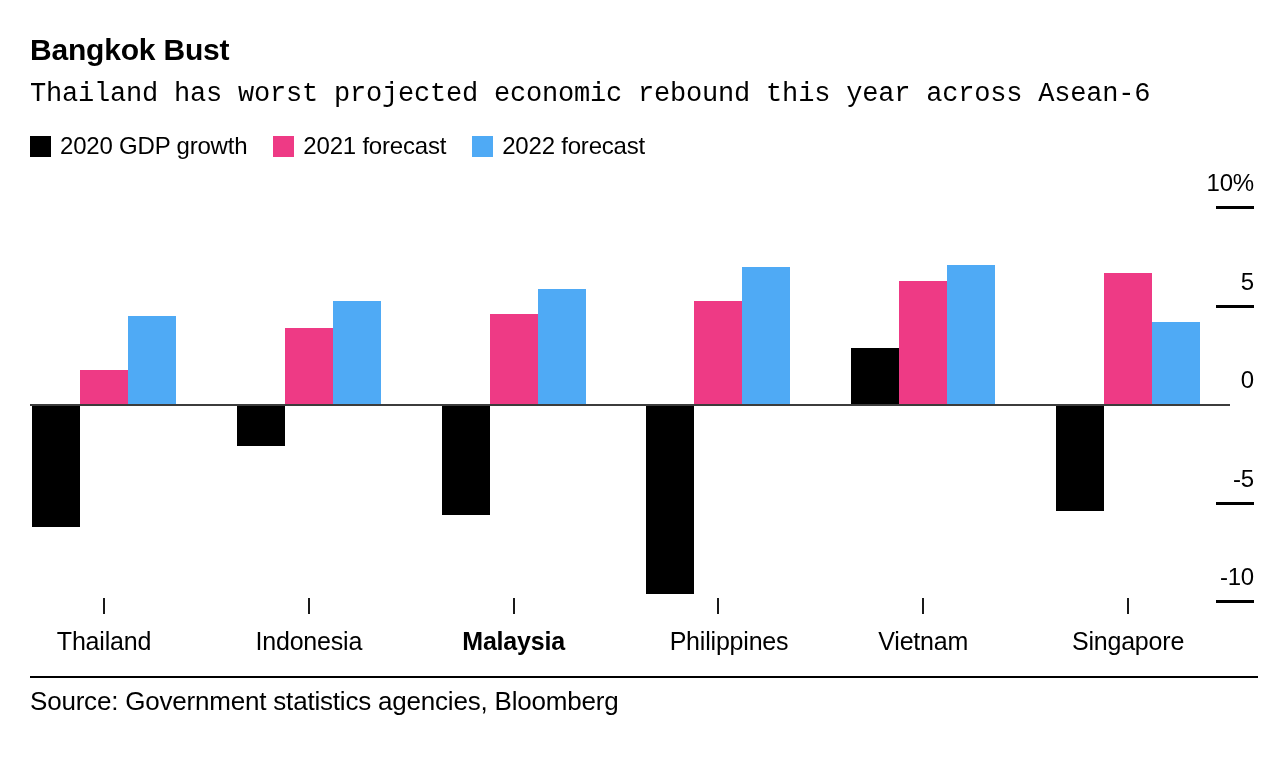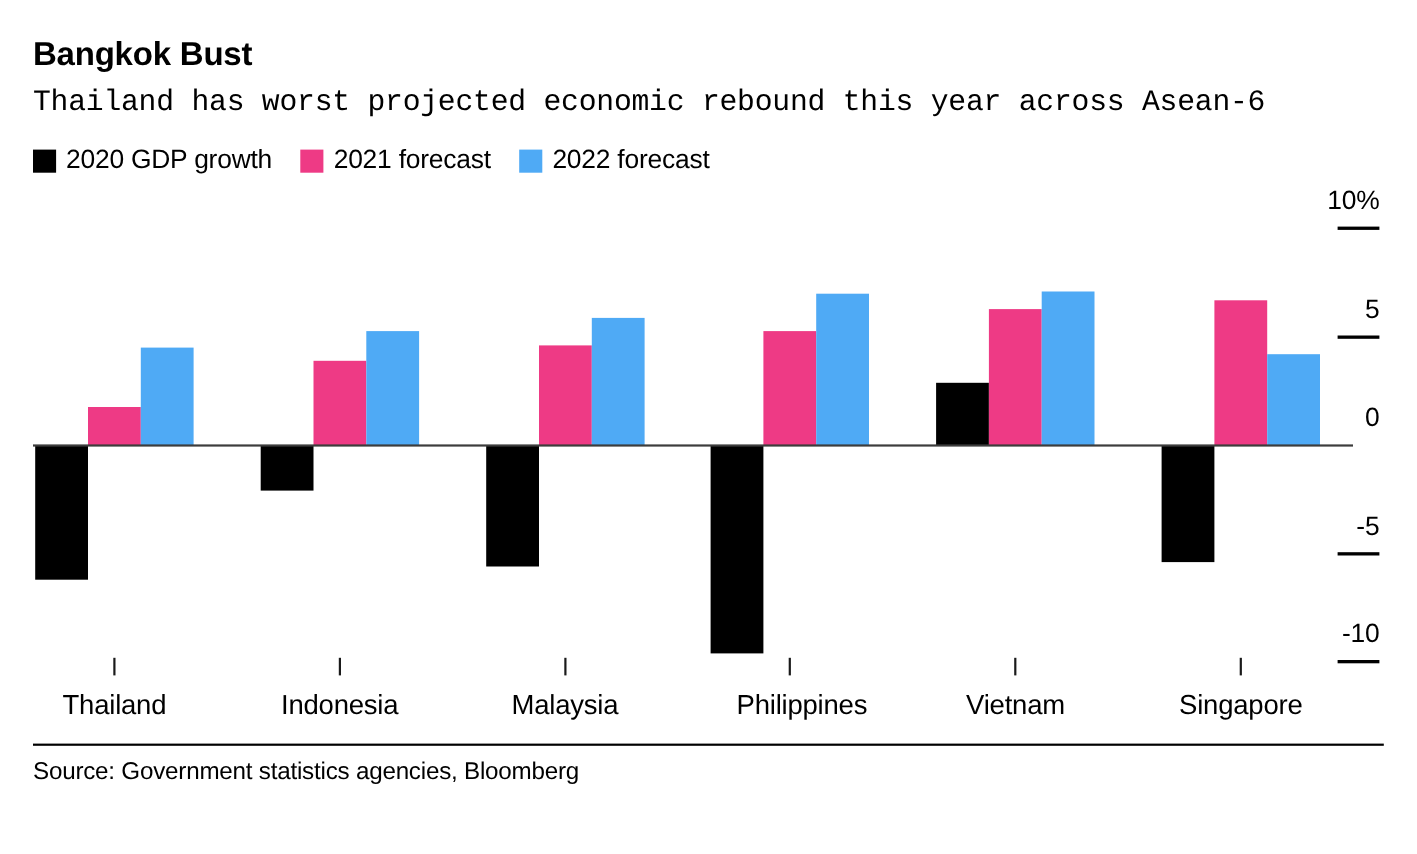--- a/index.html
+++ b/index.html
@@ -136,21 +136,21 @@
     left: 30px;
     top: 676px;
     width: 1228px;
     height: 2px;
     background: #000000;
   }
   #footnotes {
     position: absolute;
     left: 30px;
     top: 686px;
-    font-size: 22px;
+    font-size: 26px;
     line-height: 30px;
     letter-spacing: -0.2px;
   }
   .footnote-line {
     white-space: nowrap;
   }
 </style>
 </head>
 <body>
 
@@ -206,21 +206,21 @@
         <div class="ytick-rule" style="top: 501.5px;"></div>
         <div class="ytick-label" style="top: 564px;">-10</div>
         <div class="ytick-rule" style="top: 600px;"></div>
       </div>
     <div id="xaxis-layer">
         <div class="xtick" style="left: 103px;"></div>
         <div class="xlabel" style="left: 104px;">Thailand</div>
         <div class="xtick" style="left: 307.8px;"></div>
         <div class="xlabel" style="left: 308.8px;">Indonesia</div>
         <div class="xtick" style="left: 512.6px;"></div>
-        <div class="xlabel" style="left: 513.6px;">Malaysia</div>
+        <div class="xlabel" style="left: 513.6px; font-weight: bold;">Malaysia</div>
         <div class="xtick" style="left: 717.4px;"></div>
         <div class="xlabel" style="left: 729px; text-align: right;">Philippines</div>
         <div class="xtick" style="left: 922.2px;"></div>
         <div class="xlabel" style="left: 923.2px;">Vietnam</div>
         <div class="xtick" style="left: 1127px;"></div>
         <div class="xlabel" style="left: 1128px;">Singapore</div>
       </div>
   </div>
 
   <div id="footer-rule"></div>

